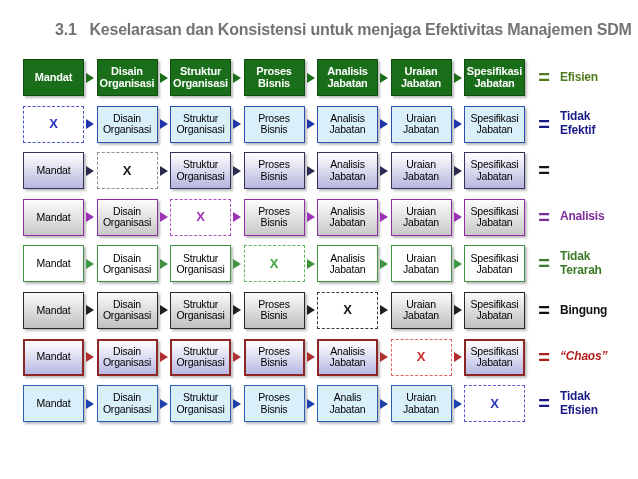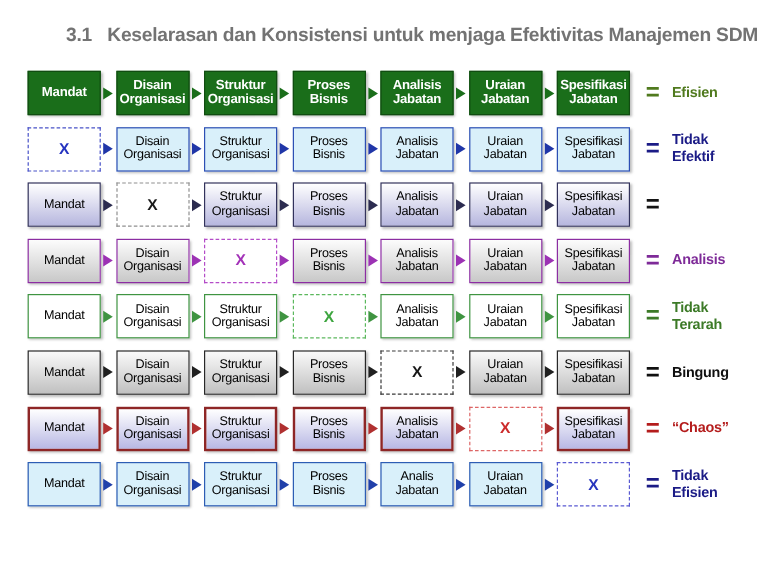--- a/index.html
+++ b/index.html
@@ -61,21 +61,21 @@
   
   .r6 .box{background:linear-gradient(#fafafa,#c0c0c0);border:1.5px solid #282828;}
   .r6 .arrow{border-left-color:#202020;}
   .r6 .xbox{border:1.6px dashed #3a3a3a;color:#161616;}
   .r6 .equals,.r6 .result{color:#101010;}
   
   .r7 .box{background:linear-gradient(#ffffff,#b8b8e4);border:2px solid #8e2626;}
   .r7 .arrow{border-left-color:#b03030;}
   .r7 .xbox{border:1.6px dashed #dd6666;color:#cc2b2b;}
   .r7 .equals,.r7 .result{color:#b41c1c;}
-  .r7 .result{}
+  .r7 .result{font-style:italic;}
   
   .r8 .box{background:#d9f0fa;border:1.5px solid #2d5db4;}
   .r8 .arrow{border-left-color:#2040aa;}
   .r8 .xbox{border:1.6px dashed #5a5ad2;color:#2936be;}
   .r8 .equals,.r8 .result{color:#1b1b86;}
 </style>
 </head>
 <body>
 
 <div class="slide">

